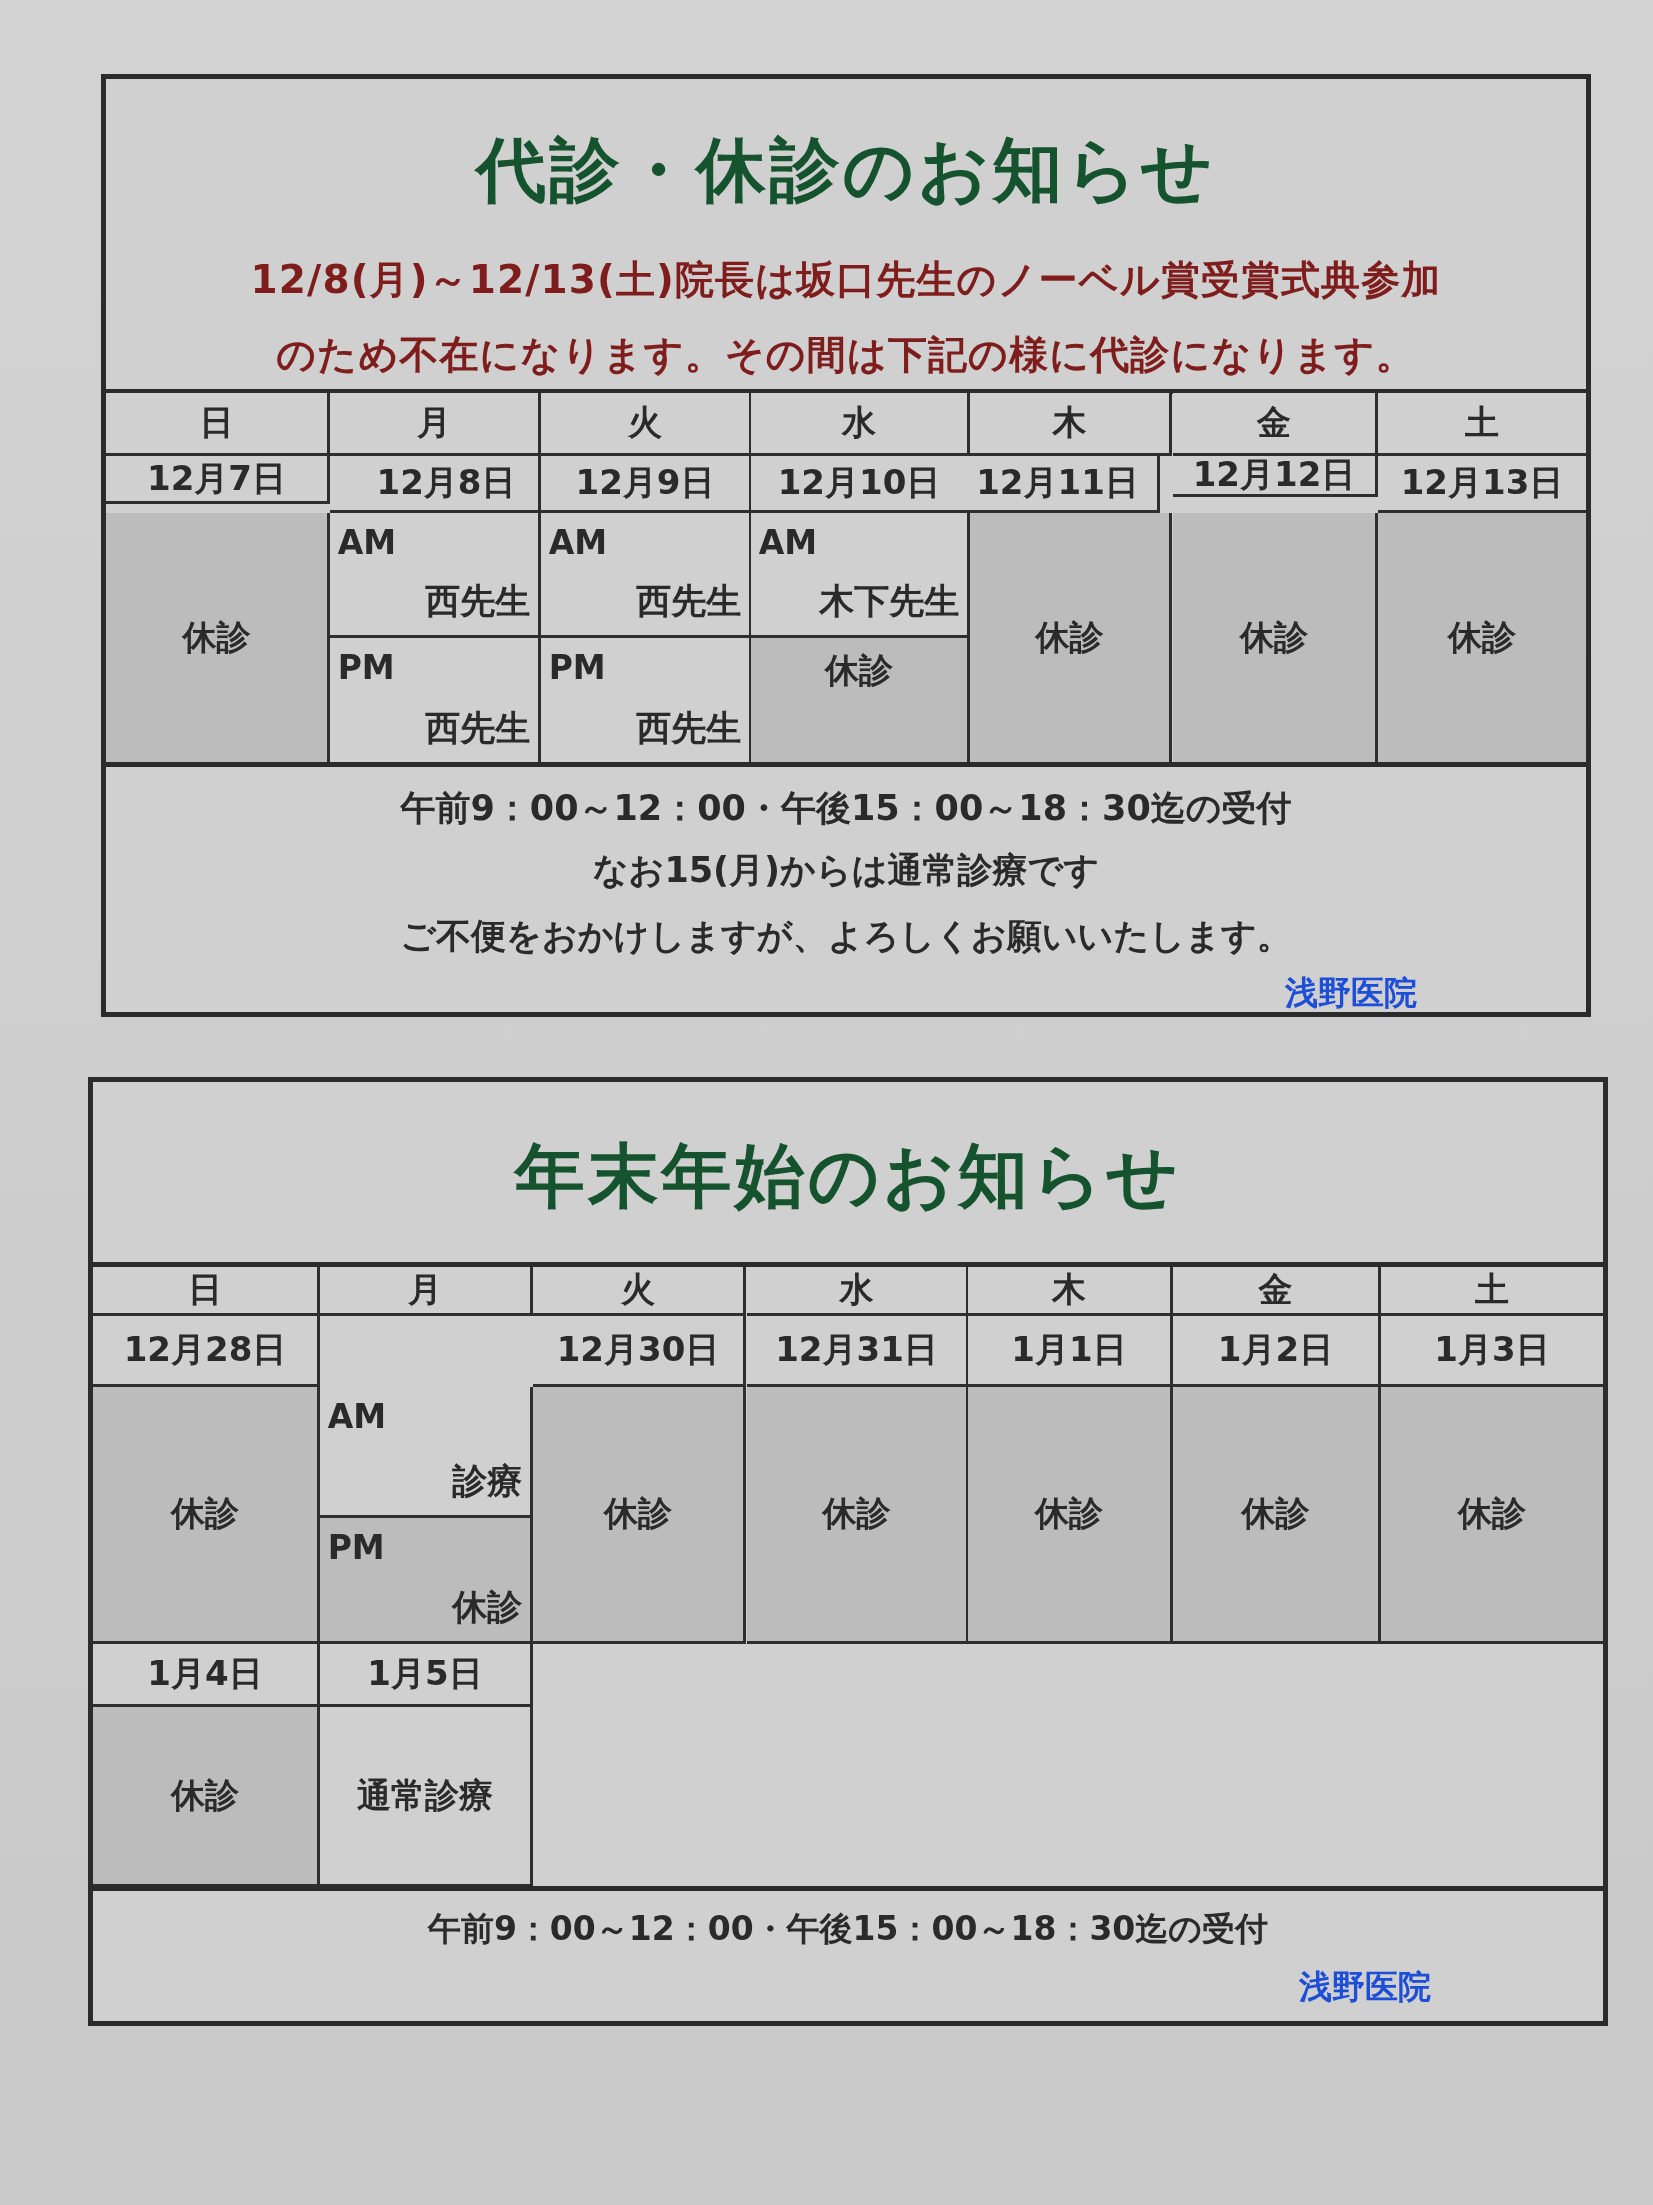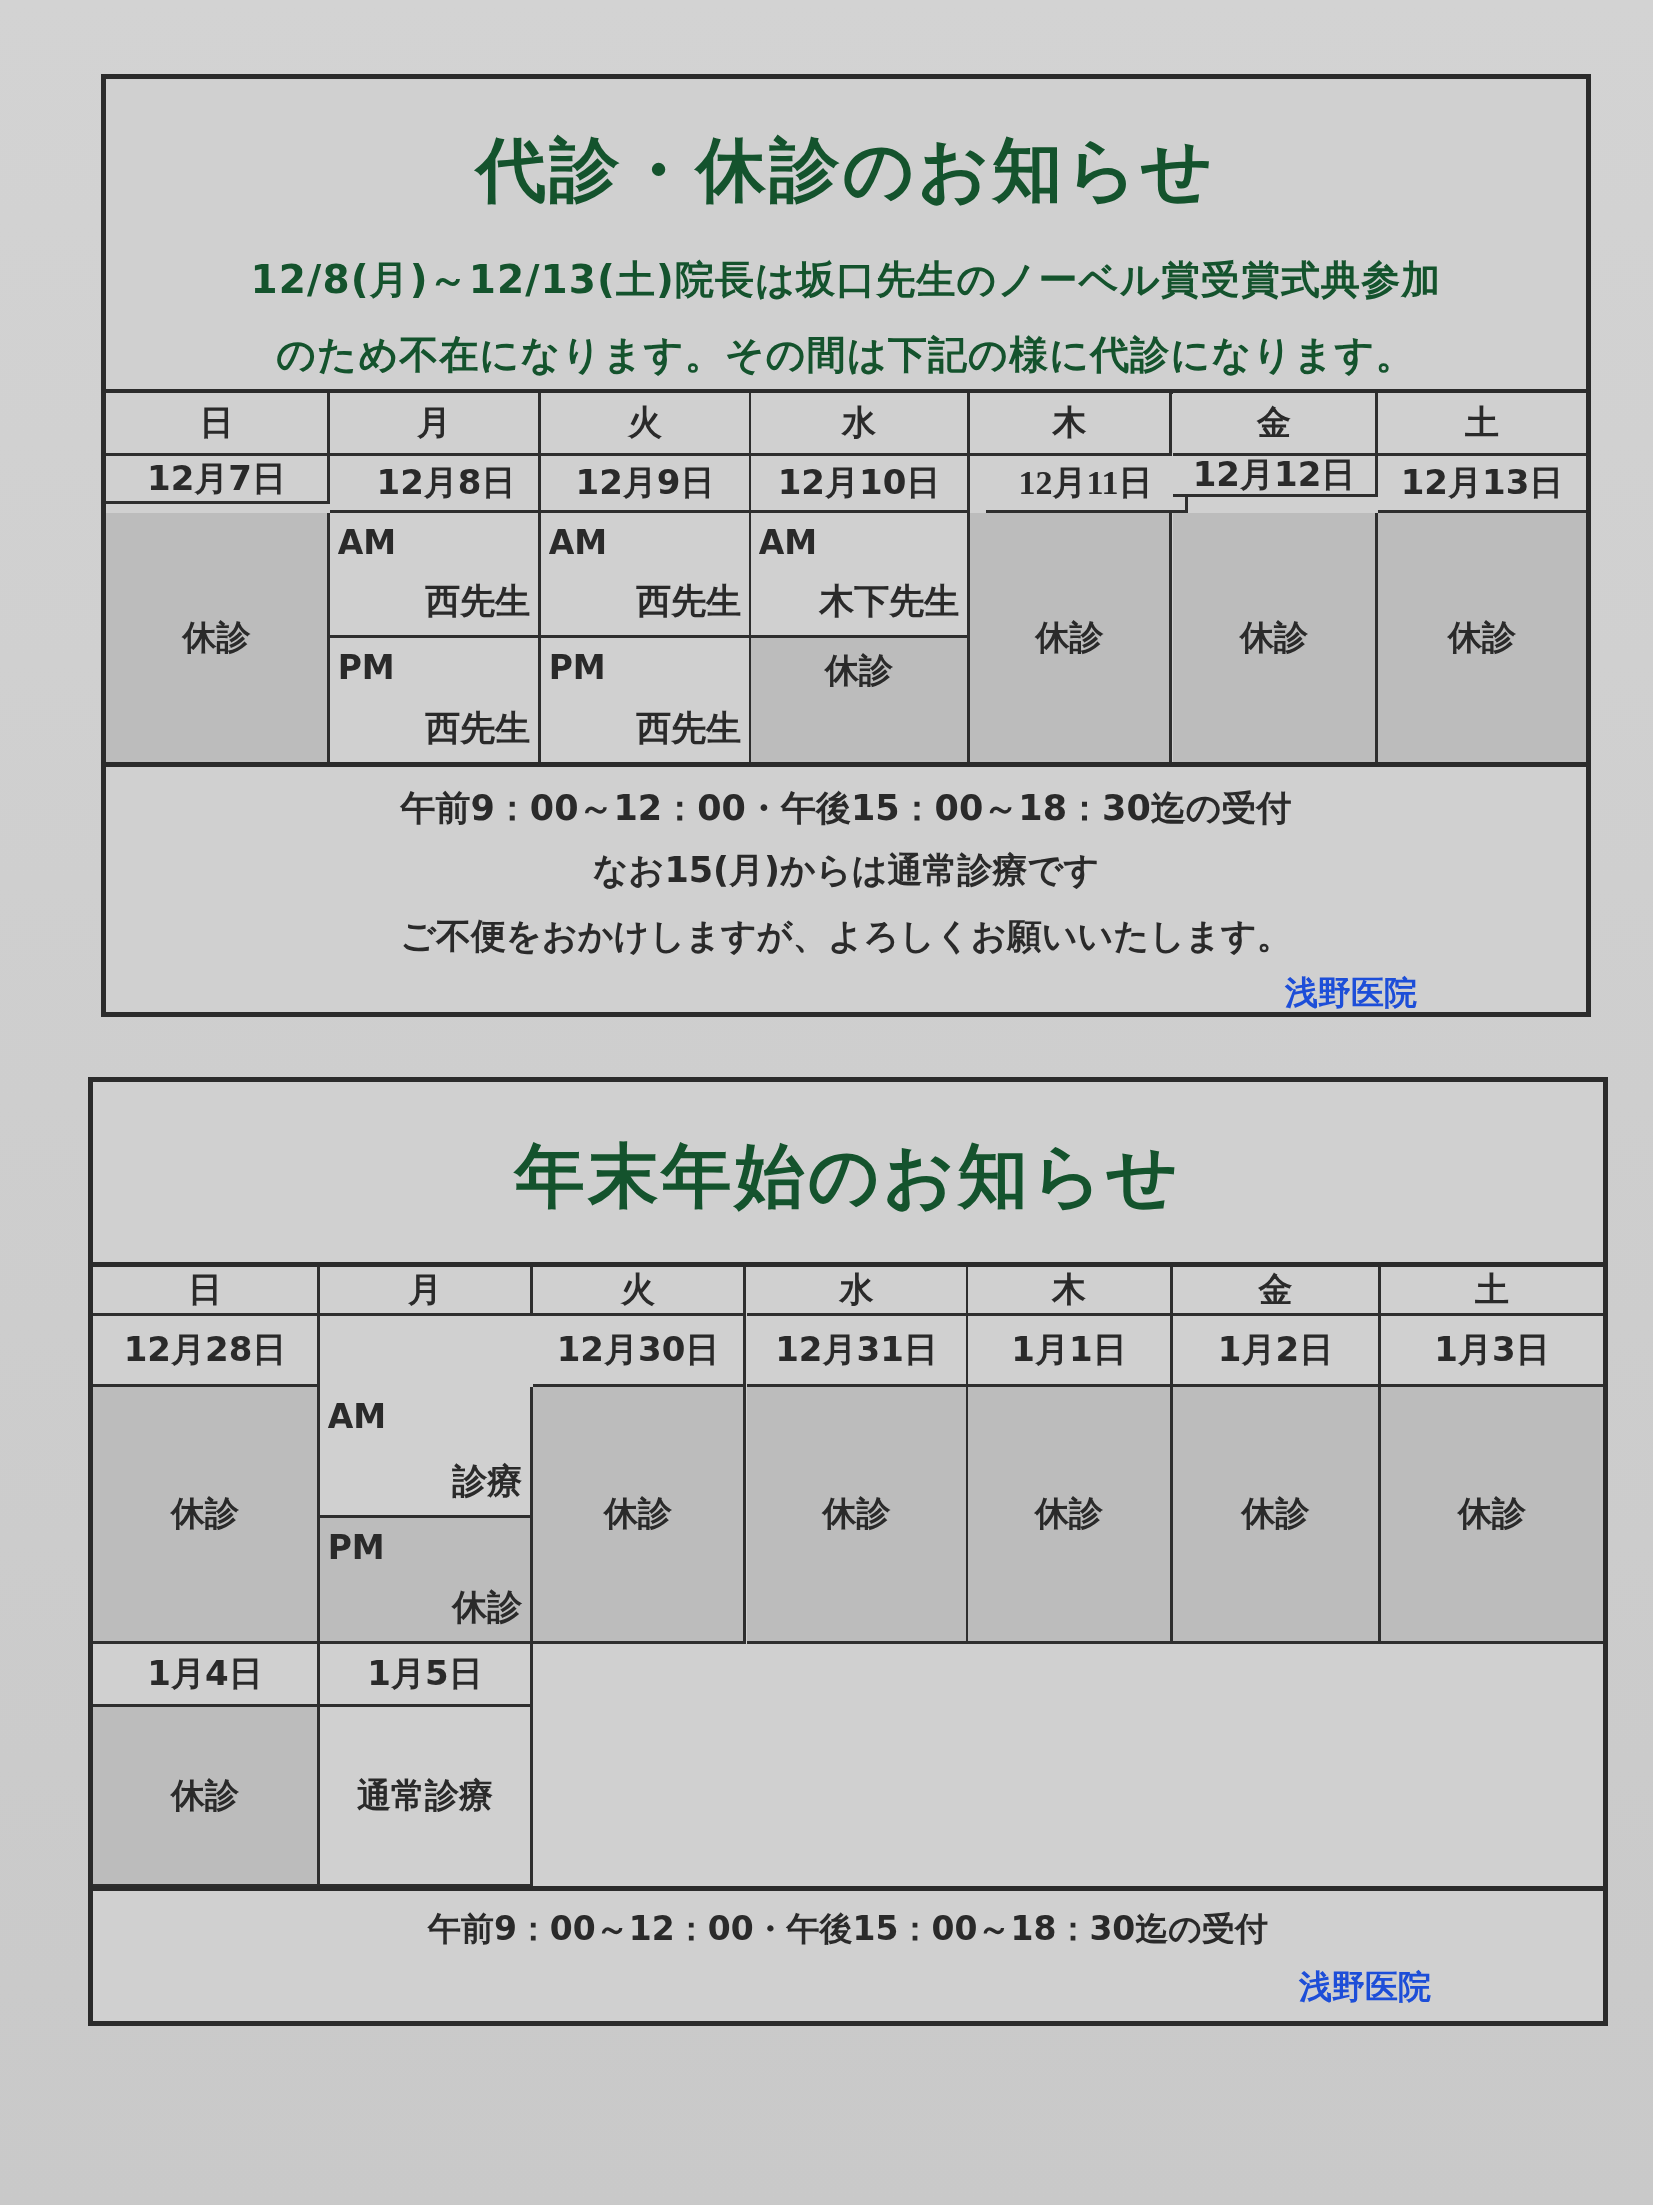--- a/index.html
+++ b/index.html
@@ -16,21 +16,21 @@
   .box {
     position:absolute; border:5.5px solid #2b2b2b; box-sizing:border-box;
     background:#d0d0d0;
   }
   .title {
     position:absolute; left:0; right:0; text-align:center;
     font-weight:bold; font-size:70px; letter-spacing:3.3px; color:#14532d;
   }
   .intro {
     position:absolute; left:0; right:0; text-align:center;
-    font-weight:bold; font-size:39px; color:#14532d; letter-spacing:1.1px;
+    font-weight:bold; font-size:39px; color:#7f1d1d; letter-spacing:1.1px;
   }
   .grid { position:absolute; left:0; right:0; }
   .cell {
     position:absolute; box-sizing:border-box;
     border-right:3.3px solid #2e2e2e; border-bottom:3.3px solid #2e2e2e;
     display:flex; align-items:center; justify-content:center;
     font-weight:bold; color:#2a2a2a; background:#d0d0d0;
   }
   .cell.shade { background:#bcbcbc; }
   .cell.last { border-right:none; }
@@ -69,21 +69,21 @@
     <div class="cell day" style="left:435px; width:211px; top:0; height:63px;">火</div>
     <div class="cell day" style="left:645px; width:219px; top:0; height:63px;">水</div>
     <div class="cell day" style="left:864px; width:202px; top:0; height:63px;">木</div>
     <div class="cell day" style="left:1067px; width:205px; top:0; height:63px;">金</div>
     <div class="cell day last" style="left:1272px; width:208px; top:0; height:63px;">土</div>
 
     <div class="cell date" style="left:0; width:224px; top:63px; height:48px;">12月7日</div>
     <div class="cell date" style="left:224px; width:211px; top:63px; height:57px;padding-left:24px;">12月8日</div>
     <div class="cell date" style="left:435px; width:211px; top:63px; height:57px;">12月9日</div>
     <div class="cell date" style="left:645px; width:219px; top:63px; height:57px;">12月10日</div>
-    <div class="cell date" style="left:880px; width:202px; top:63px; height:57px;font-family:Liberation Serif, serif;">12月11日</div>
+    <div class="cell date" style="left:852px; width:202px; top:63px; height:57px;">12月11日</div>
     <div class="cell date" style="left:1067px; width:205px; top:63px; height:41px;">12月12日</div>
     <div class="cell date last" style="left:1272px; width:208px; top:63px; height:57px;">12月13日</div>
 
     <div class="cell shade closed" style="left:0; width:224px; top:120px; height:252px;">休診</div>
 
     <div class="cell" style="left:224px; width:211px; top:120px; height:252px; display:block;">
       <div class="half" style="top:0; height:125px; border-bottom:3.3px solid #2e2e2e;">
         <span class="lbl">AM</span>
         <span class="who">西先生</span>
       </div>

